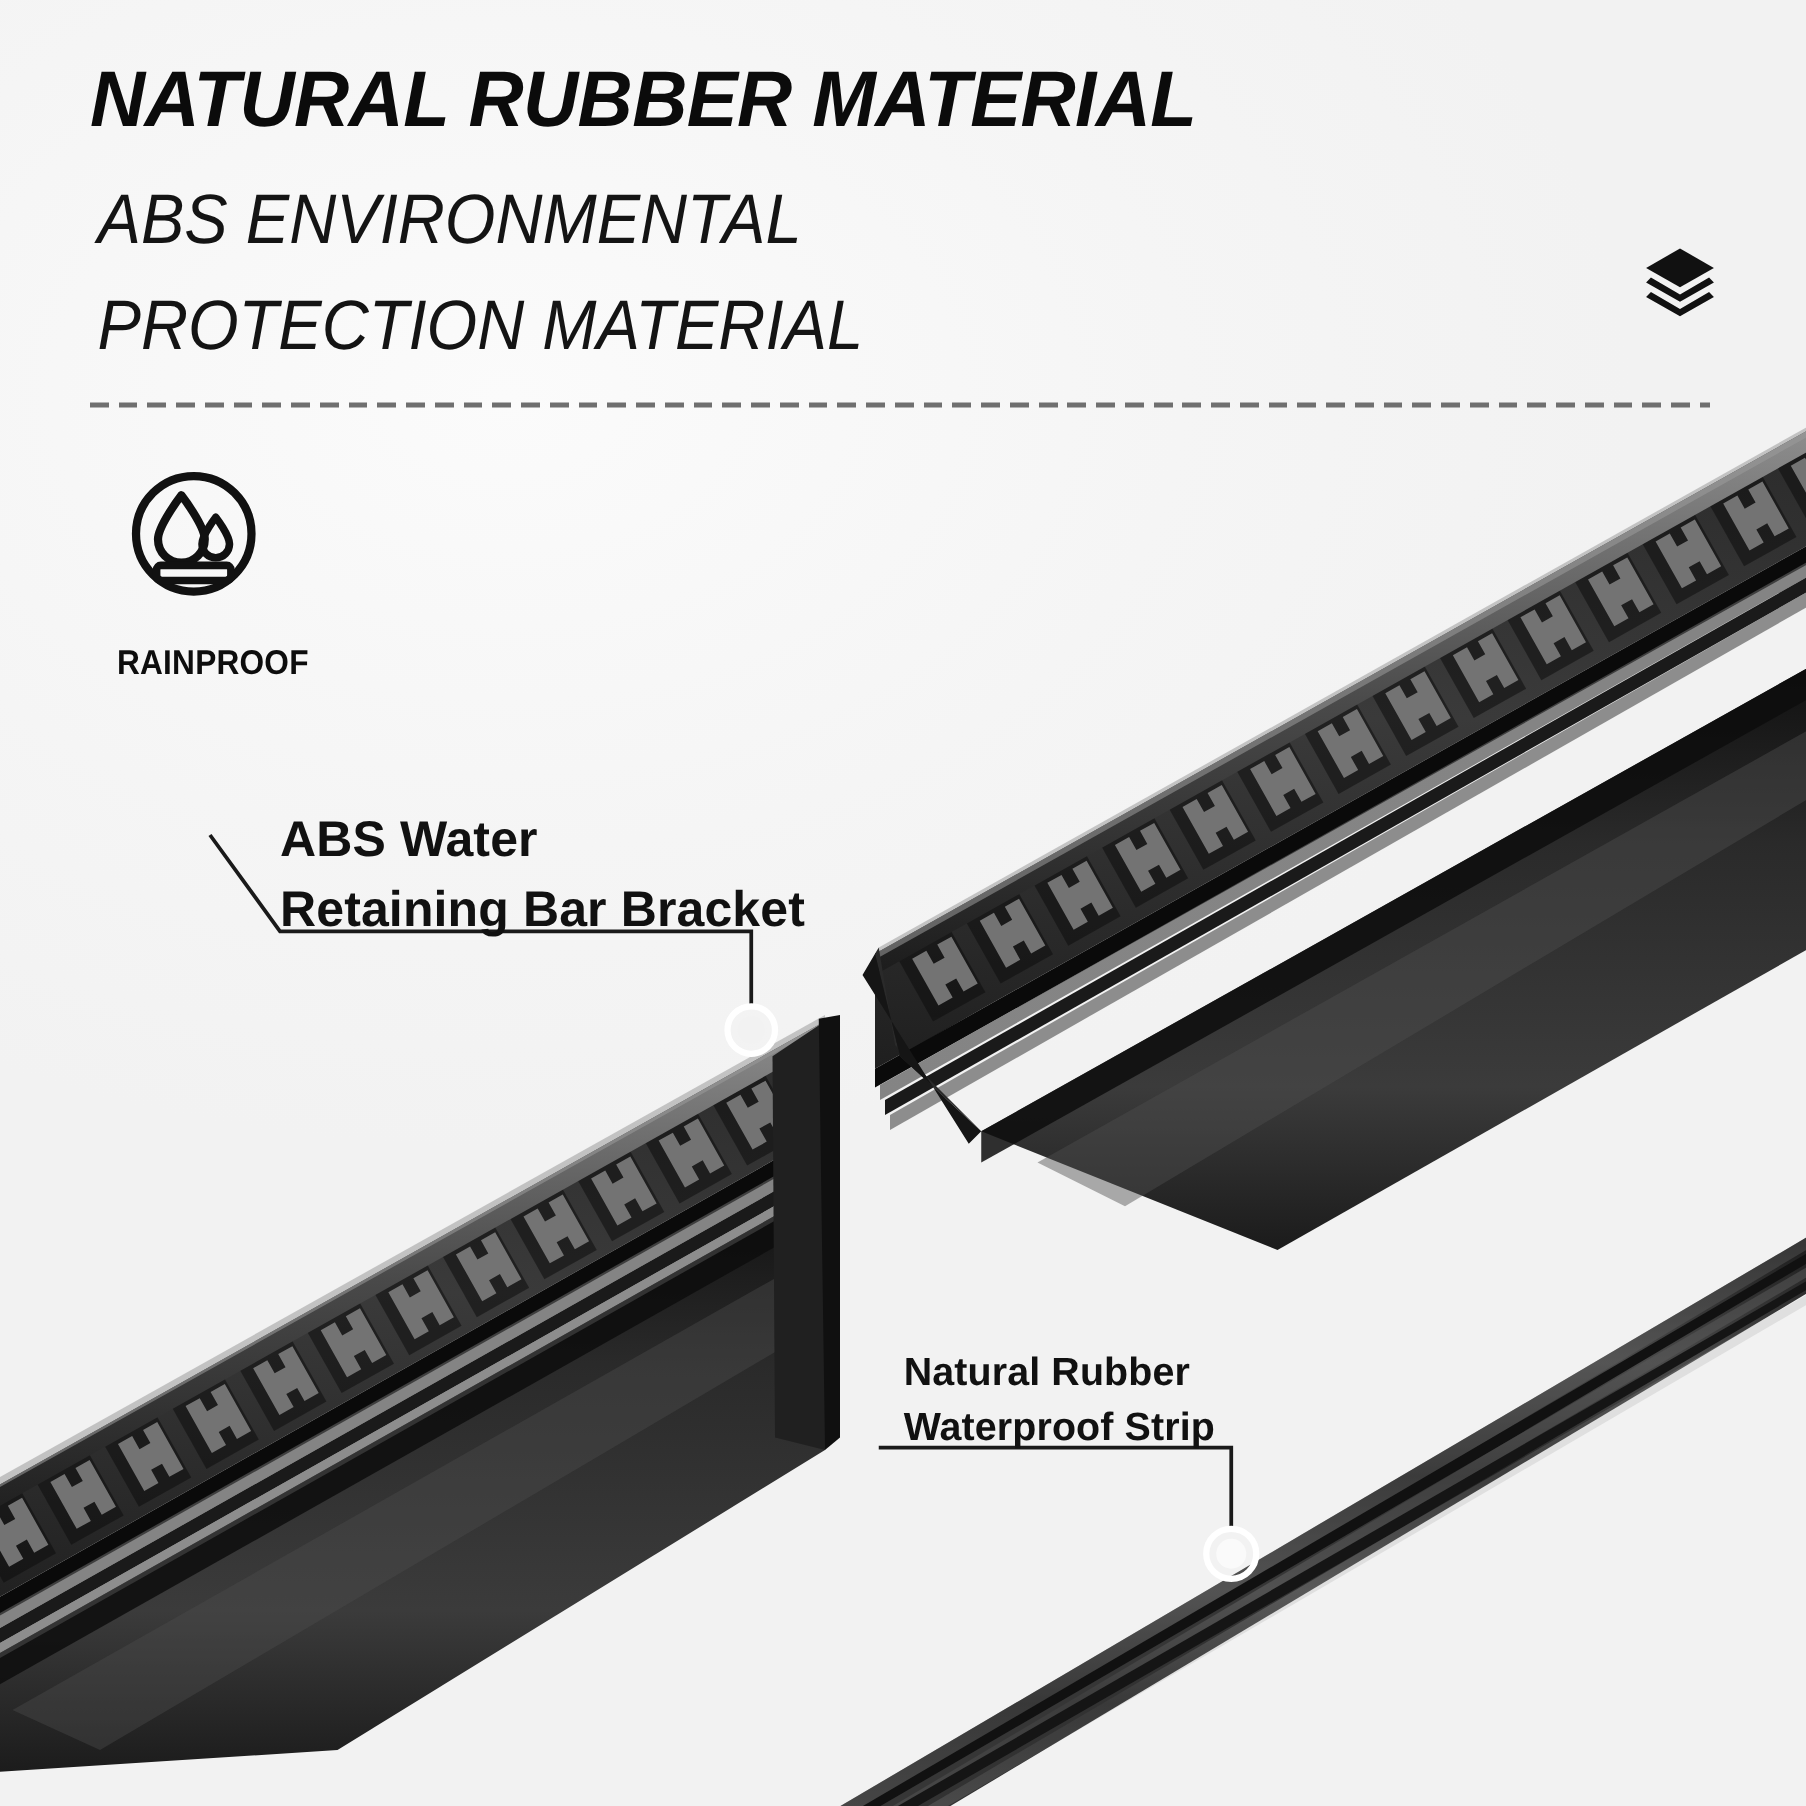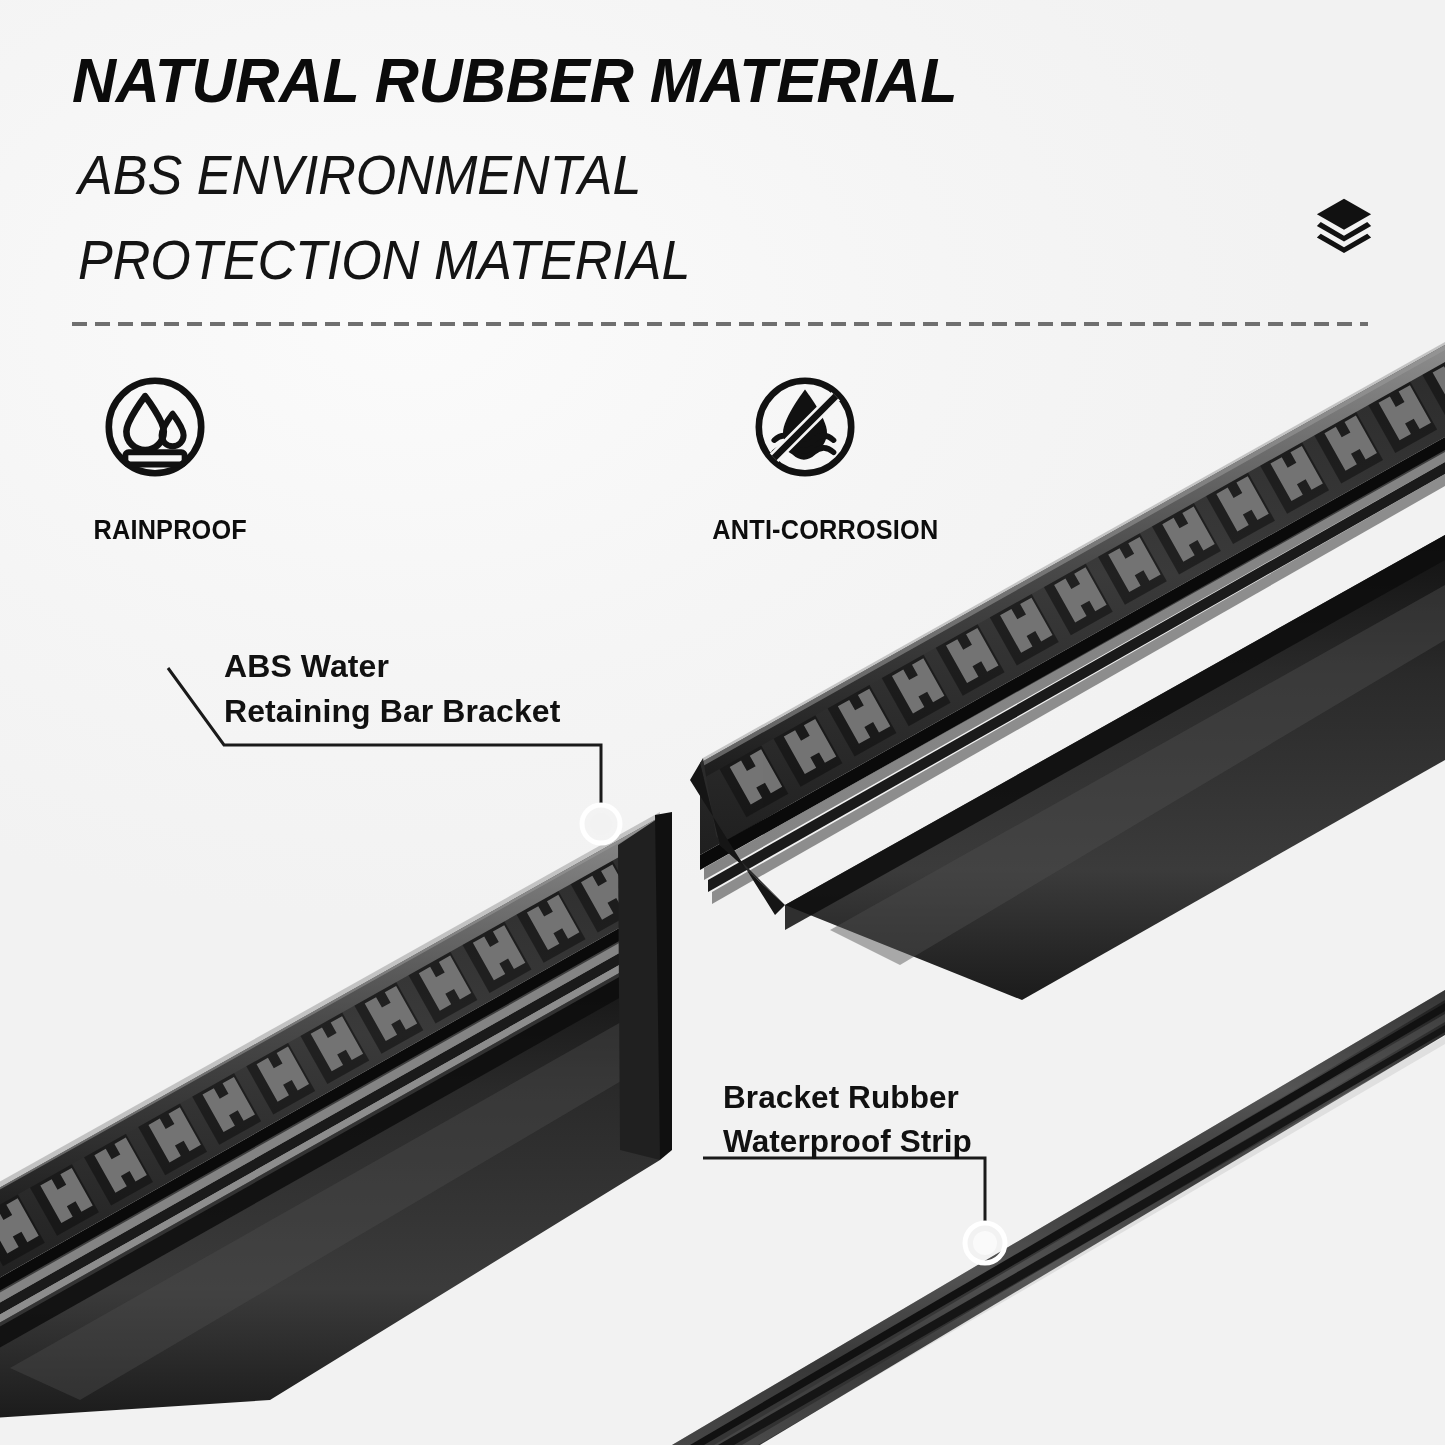--- a/index.html
+++ b/index.html
@@ -124,21 +124,21 @@
   .callout-text {
     position: absolute;
     font-weight: 700;
     color: #111;
     line-height: 1.40;
     white-space: pre-line;
   }
   .callout-0 {
     left: 224px;
     top: 644px;
-    font-size: 32px;
+    font-size: 40px;
     letter-spacing: 0.1px;
   }
   .callout-1 {
     left: 723px;
     top: 1075px;
     font-size: 31.5px;
     letter-spacing: 0.1px;
   }
 </style>
 </head>
@@ -367,37 +367,21 @@
         <path d="M41 22 C41 22 24 44 24 54 C24 63.5 31.6 71 41 71
                  C50.4 71 58 63.5 58 54 C58 44 41 22 41 22 Z" fill="none" stroke="#111" stroke-width="6" stroke-linejoin="round"></path>
         <path d="M66 38 C66 38 56 51 56 57.5 C56 63 60.5 67.5 66 67.5
                  C71.5 67.5 76 63 76 57.5 C76 51 66 38 66 38 Z" fill="none" stroke="#111" stroke-width="5.5" stroke-linejoin="round"></path>
         <rect x="23" y="73" width="54" height="11" rx="3" fill="none" stroke="#111" stroke-width="5.5"></rect>
       </svg>
       <div class="feature-label">RAINPROOF</div>
     </div>
 
 
-    <div class="feature feature-2">
-      <svg class="feature-icon" viewBox="0 0 100 100" xmlns="http://www.w3.org/2000/svg">
-        <circle cx="50" cy="50" r="42" fill="none" stroke="#111" stroke-width="6"></circle>
-        <path d="M50 16 C50 16 30 42 30 55 C30 66 39 75 50 75
-                 C61 75 70 66 70 55 C70 42 50 16 50 16 Z" fill="#111"></path>
-        <g stroke="#111" stroke-width="5" stroke-linecap="round" fill="none">
-          <path d="M22 62 C28 56.5 34 56.5 40 62 C46 67.5 52 67.5 58 62
-                   C64 56.5 70 56.5 76 62"></path>
-          <path d="M22 73 C28 67.5 34 67.5 40 73 C46 78.5 52 78.5 58 73
-                   C64 67.5 70 67.5 76 73"></path>
-        </g>
-        <line x1="22" y1="78" x2="78" y2="22" stroke="#f5f5f5" stroke-width="11"></line>
-        <line x1="22" y1="78" x2="78" y2="22" stroke="#111" stroke-width="6"></line>
-      </svg>
-      <div class="feature-label">ANTI-CORROSION</div>
-    </div>
   </div>
 
   <div class="callout-text callout-0">ABS Water
 Retaining Bar Bracket</div>
 
-  <div class="callout-text callout-1">Bracket Rubber
+  <div class="callout-text callout-1">Natural Rubber
 Waterproof Strip</div>
 
 </div>
 
 </body></html>

